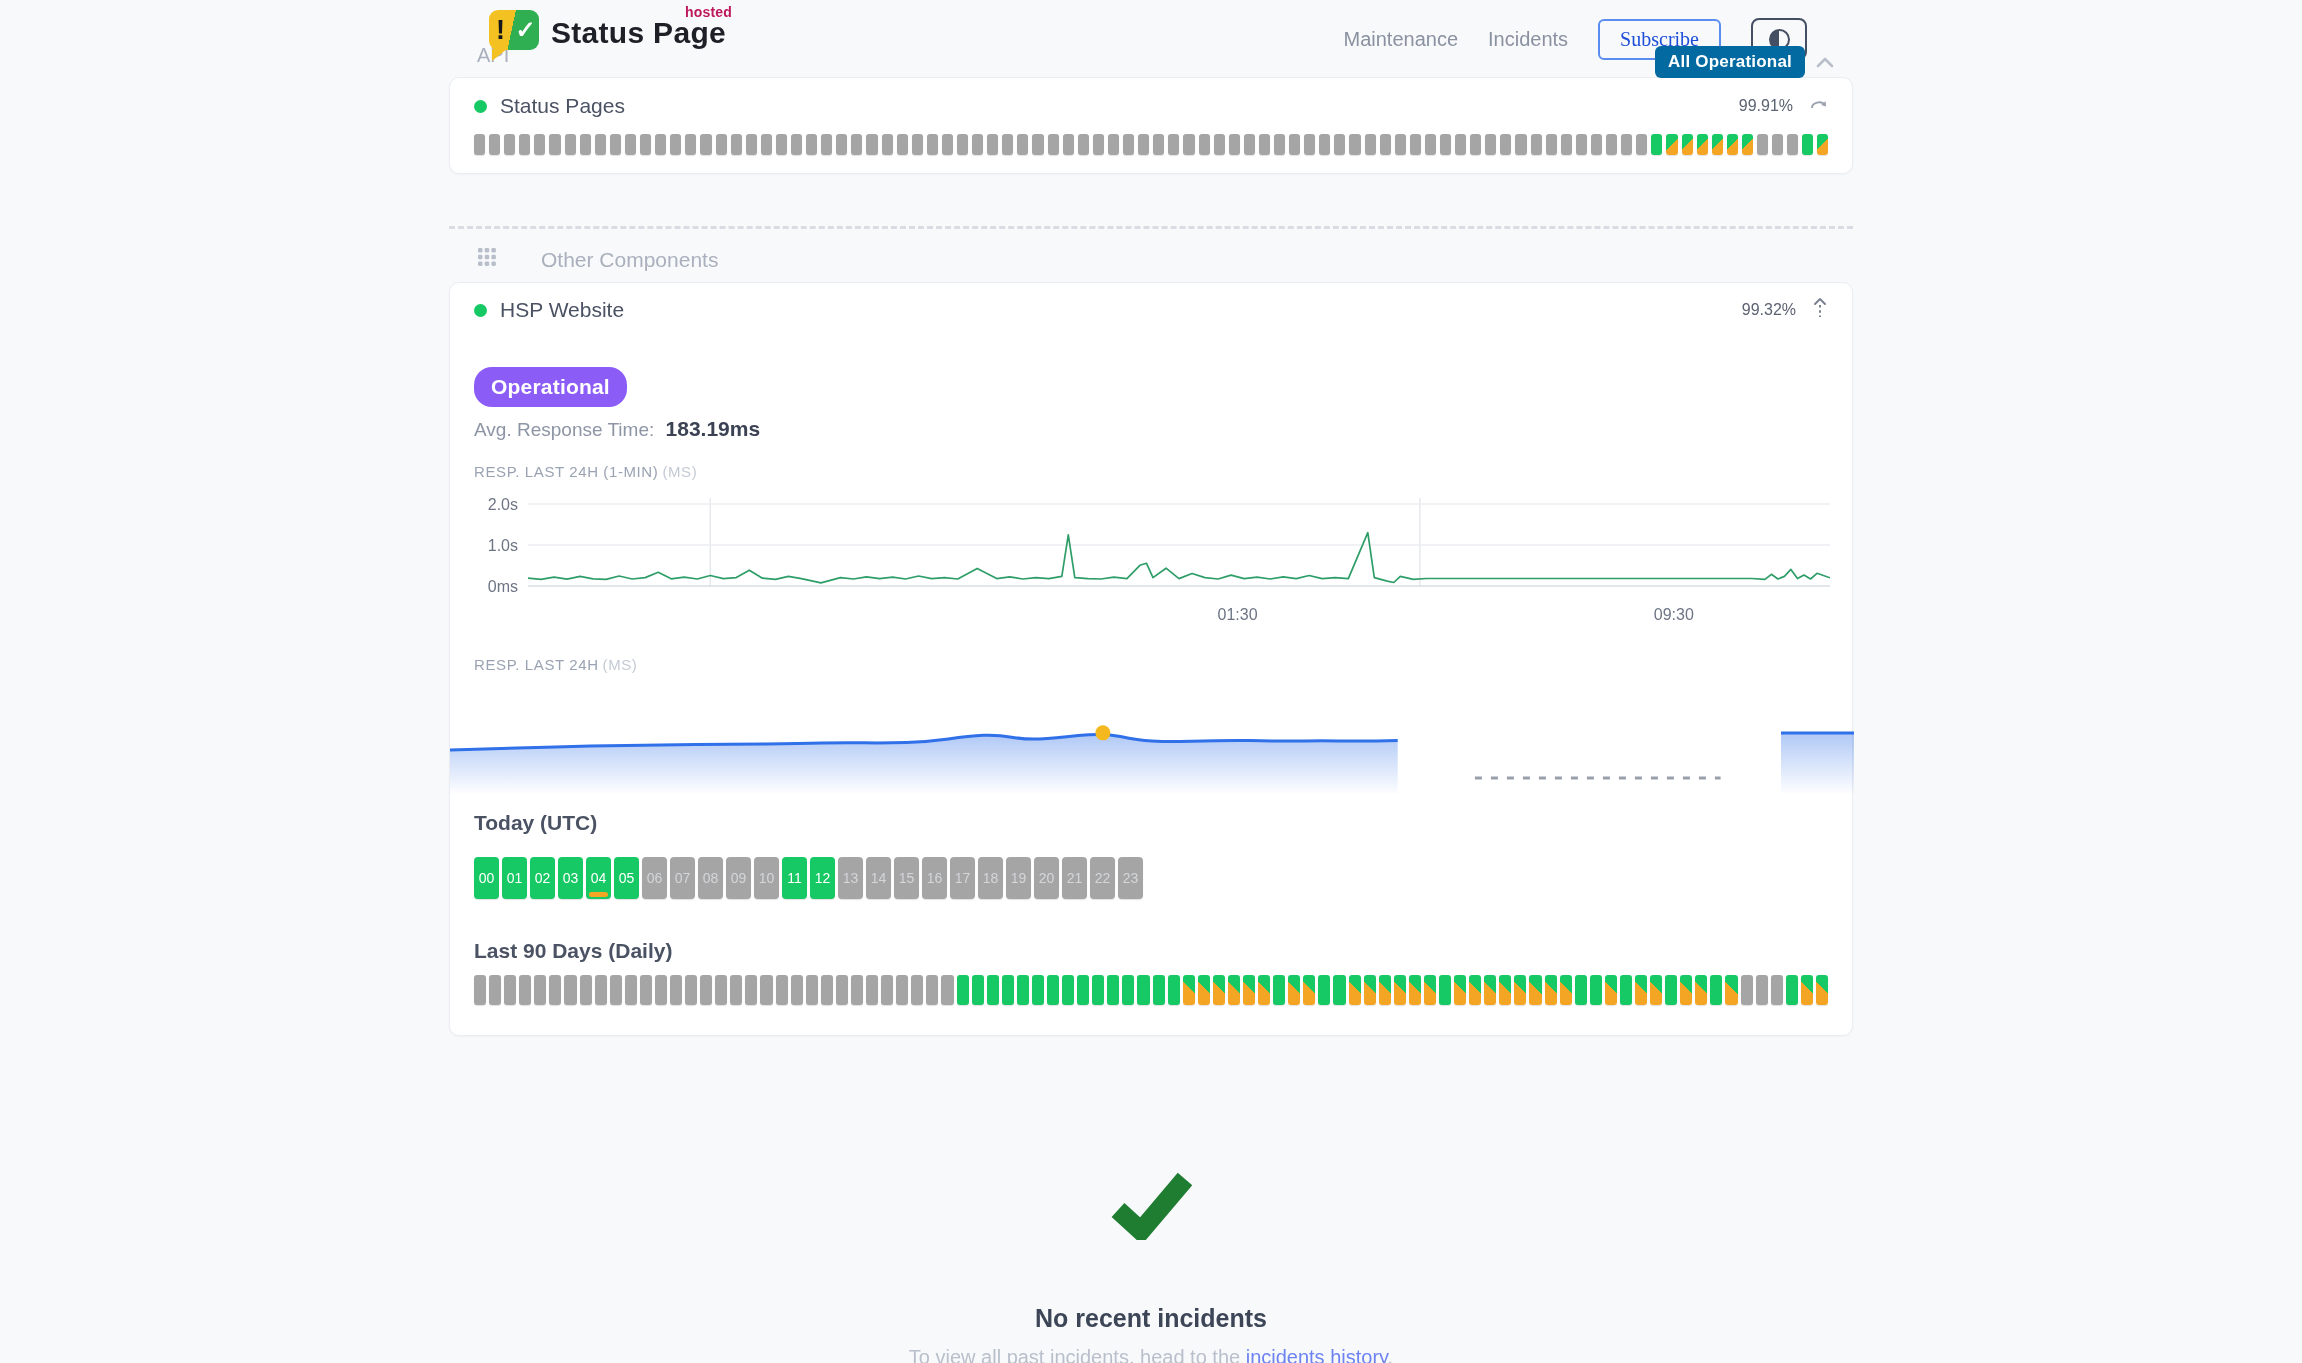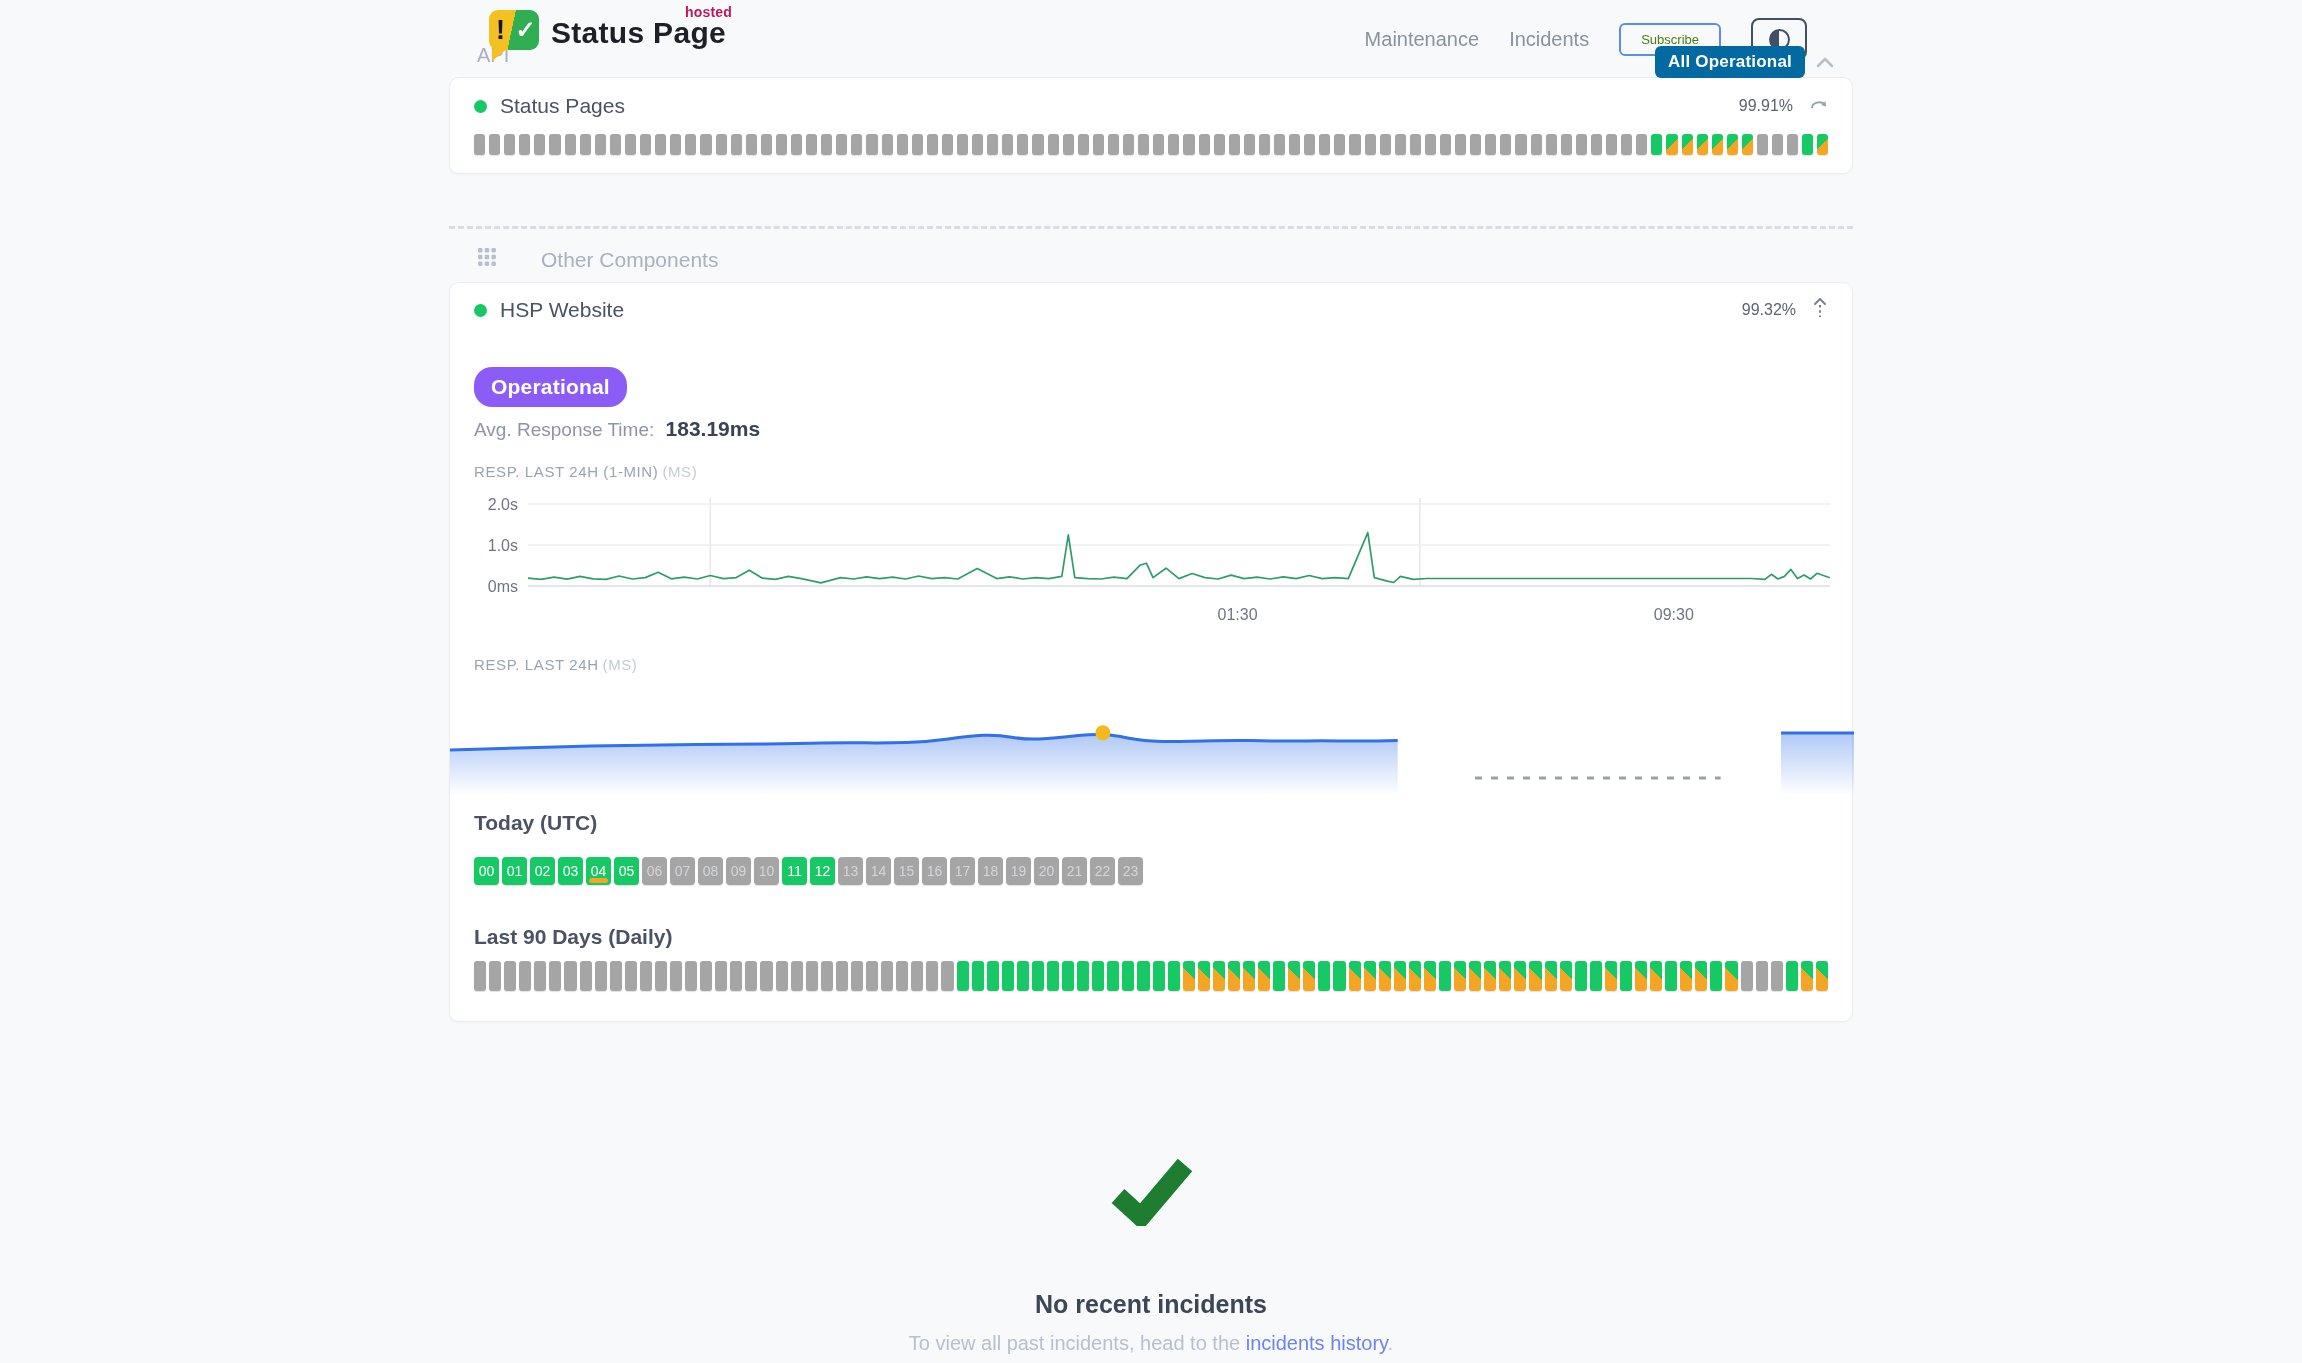--- a/index.html
+++ b/index.html
@@ -23,23 +23,23 @@
   .logo-bang { width: 46%; text-align: center; font-size: 27px; font-weight: 800; color: #14161a; }
   .logo-check { width: 54%; text-align: center; font-size: 24px; font-weight: 800; color: #ffffff; }
   .logo-tail { position: absolute; left: 3px; bottom: -9px; width: 15px; height: 12px; background: #f3c222;
     clip-path: polygon(0 0, 100% 0, 0 100%); }
   .logo-text { position: relative; font-size: 30px; font-weight: 700; color: #1d2026; letter-spacing: 0.3px; margin-top: 6px; }
   .hosted { position: absolute; top: -12px; right: -6px; font-size: 14px; font-weight: 600; color: #be185d; letter-spacing: 0.2px; }
 
   .nav { position: absolute; right: 46px; top: 10px; display: flex; align-items: center; gap: 30px; }
   .nav-item { font-size: 20px; color: #8a91a0; cursor: pointer; }
   .subscribe-btn {
-    font-size: 13px; color: #4d7c0f; background: transparent;
+    font-size: 20px; color: #1d4ed8; background: transparent;
     border: 2px solid #5a8def; border-radius: 6px; padding: 7px 20px; cursor: pointer;
-    font-family: Liberation Sans, sans-serif;
+    font-family: Liberation Serif, serif;
   }
   .theme-btn {
     width: 56px; height: 42px; border: 2px solid #454f63; border-radius: 8px;
     background: transparent; display: flex; align-items: center; justify-content: center; cursor: pointer;
   }
   .half-circle { width: 21px; height: 21px; border-radius: 50%; border: 2px solid #454f63;
     background: linear-gradient(90deg, #454f63 50%, transparent 50%); }
 
   .allop-row { position: absolute; top: 46px; right: 18px; display: flex; align-items: center; gap: 10px; z-index: 6; }
   .allop-badge { background: #0369a1; color: #fff; font-size: 17px; font-weight: 700;
@@ -81,21 +81,21 @@
   #resp2-label { margin-top: 28px; }
   svg text { font-family: "Liberation Sans", sans-serif; }
   #chart1 { display: block; margin-top: 8px; }
   #chart2-wrap { margin: 4px -24px 0; }
   #chart2 { display: block; }
 
   .sub-head { margin-top: 10px; font-size: 21px; font-weight: 600; color: #4a5263; }
   #last90-head { margin-top: 40px; }
 
   .hours { display: flex; gap: 3px; margin-top: 22px; }
-  .hourblk { width: 25px; height: 28px; border-radius: 4px; position: relative;
+  .hourblk { width: 25px; height: 42px; border-radius: 4px; position: relative;
     display: flex; align-items: center; justify-content: center; font-size: 14px;
     box-shadow: 0 1px 1px rgba(0,0,0,0.12); }
   .hourblk.g { background: #17c964; color: #ffffff; }
   .hourblk.e { background: #a5a5a5; color: #d4d6da; }
   .notch { position: absolute; left: 3px; right: 3px; bottom: 2px; height: 5px;
     border-radius: 3px; background: #f5a524; }
 
   .days { display: flex; gap: 3px; margin-top: 12px; }
   .days .blk { height: 30px; }
   .days .blk-d { background: linear-gradient(45deg, #f5a524 55%, #17c964 55%); }

